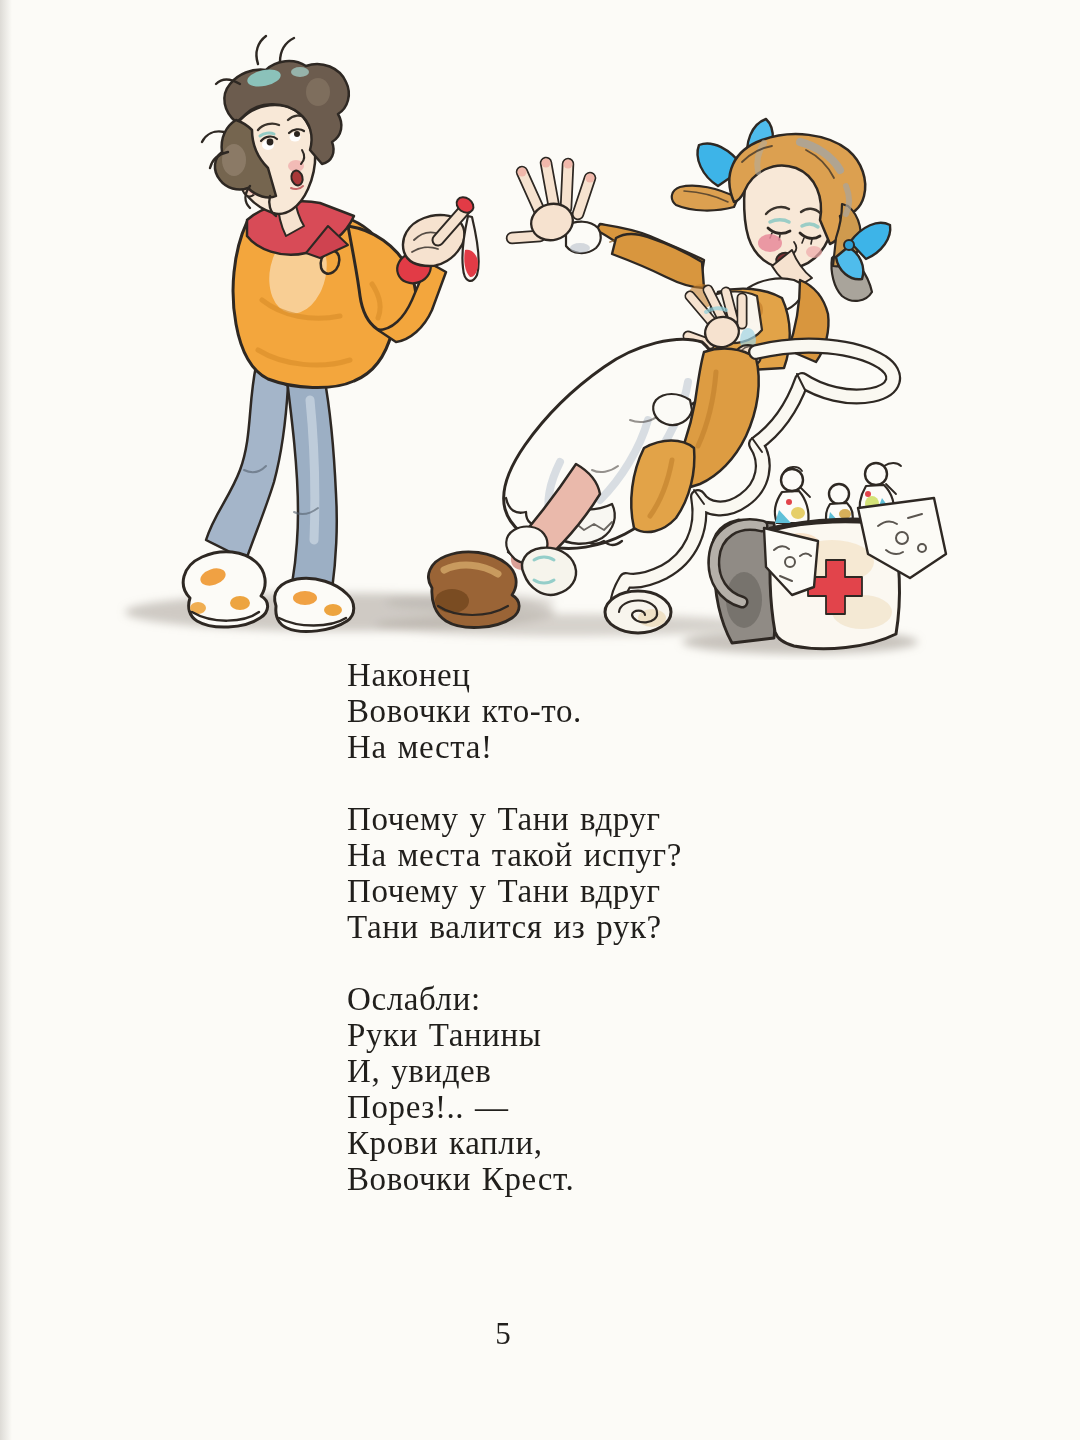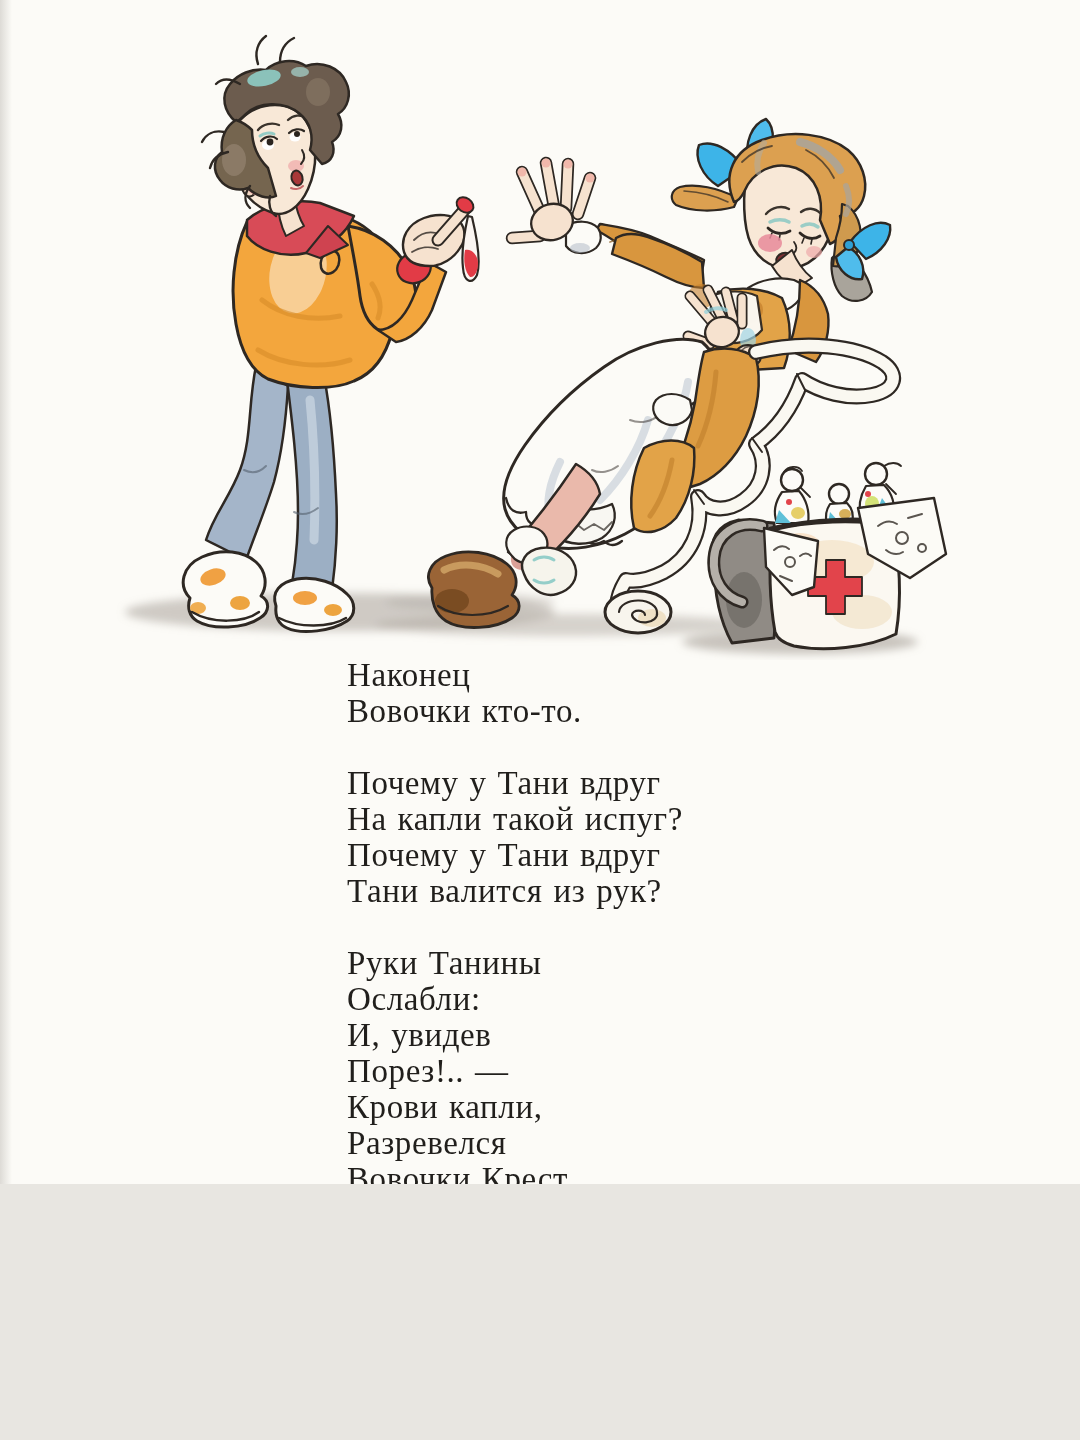--- a/index.html
+++ b/index.html
@@ -1,17 +1,17 @@
 <!DOCTYPE html>
 <html><head>
 <meta charset="utf-8">
 <style>
   html,body { margin:0; padding:0; background:#e8e6e1; }
   .page {
-    position:relative; width:1080px; height:1184px;
+    position:relative; width:1080px; height:1440px;
     background:#fcfbf7; overflow:hidden;
     font-family:"Liberation Serif","DejaVu Serif",serif;
   }
   .edge-shade {
     position:absolute; left:0; top:0; width:12px; height:100%;
     background:linear-gradient(90deg, rgba(150,145,138,.30), rgba(150,145,138,0));
     pointer-events:none;
   }
   .illustration { position:absolute; top:0; left:0; width:1080px; height:660px; }
   .poem {
@@ -275,32 +275,32 @@
           <path d="M878,526 q10,-8 19,-2 M886,550 q9,7 17,2 M908,518 l14,-4"></path>
         </g>
       </g>
     </g>
   </svg>
 
   <div class="poem">
     <div class="stanza">
       <div class="line">Наконец</div>
       <div class="line">Вовочки кто-то.</div>
+      <div class="line">На места!</div>
     </div>
     <div class="stanza">
       <div class="line">Почему у Тани вдруг</div>
-      <div class="line">На капли такой испуг?</div>
+      <div class="line">На места такой испуг?</div>
       <div class="line">Почему у Тани вдруг</div>
       <div class="line">Тани валится из рук?</div>
     </div>
     <div class="stanza">
+      <div class="line">Ослабли:</div>
       <div class="line">Руки Танины</div>
-      <div class="line">Ослабли:</div>
       <div class="line">И, увидев</div>
       <div class="line">Порез!.. —</div>
       <div class="line">Крови капли,</div>
-      <div class="line">Разревелся</div>
       <div class="line">Вовочки Крест.</div>
     </div>
   </div>
 
   <div class="page-number">5</div>
 </div>
 
 </body></html>

